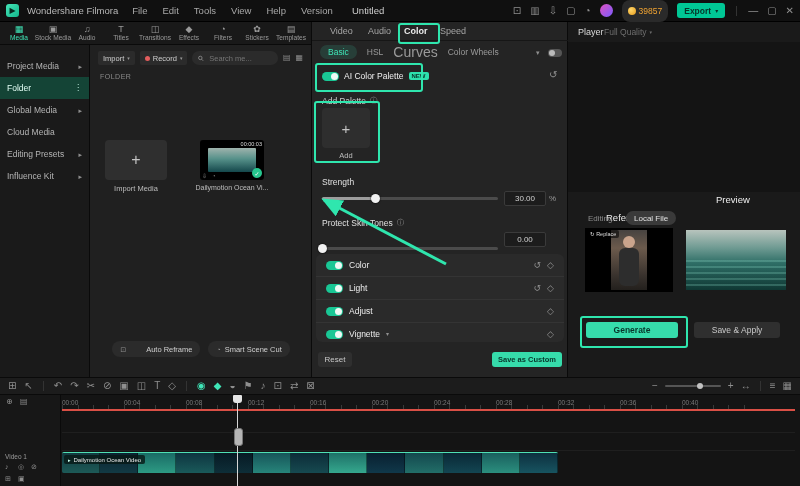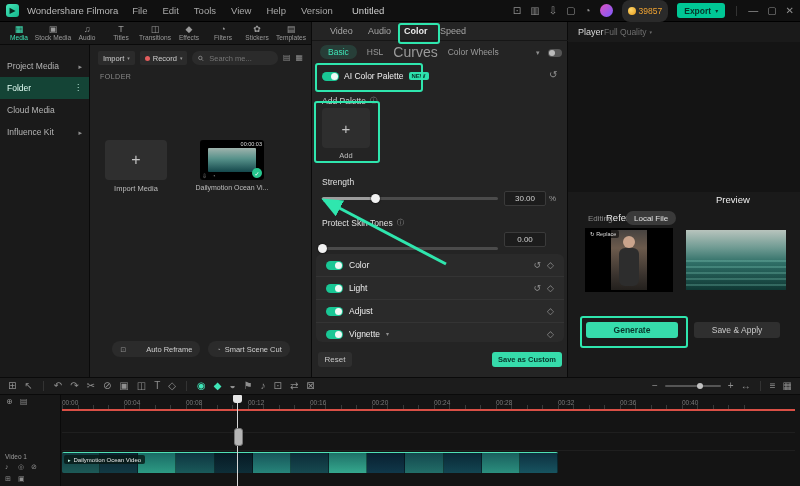--- a/index.html
+++ b/index.html
@@ -112,21 +112,29 @@
   <div class="abs" style="left:0;top:45px;width:90px;height:332px;background:#1a1a1a;border-right:1px solid #0a0a0a;box-sizing:border-box;padding-top:10px">
     <div class="sb-item">
       <span>Project Media</span>
       <span class="ic" style="font-size:7px">▸</span>
       </div>
     <div class="sb-item active">
       <span>Folder</span>
       <span class="ic" style="font-size:8px;color:#bfeee0">⋮</span>
       </div>
     <div class="sb-item">
+      <span>Global Media</span>
+      <span class="ic" style="font-size:7px">▸</span>
+      </div>
+    <div class="sb-item">
       <span>Cloud Media</span>
+      </div>
+    <div class="sb-item">
+      <span>Editing Presets</span>
+      <span class="ic" style="font-size:7px">▸</span>
       </div>
     <div class="sb-item">
       <span>Influence Kit</span>
       <span class="ic" style="font-size:7px">▸</span>
       </div>
   </div>
 
   <div class="abs" style="left:90px;top:45px;width:222px;height:332px;background:#202020;border-right:1px solid #0a0a0a;box-sizing:border-box">
 
     <div class="fx" style="padding:6px 8px 0 8px;gap:5px">

